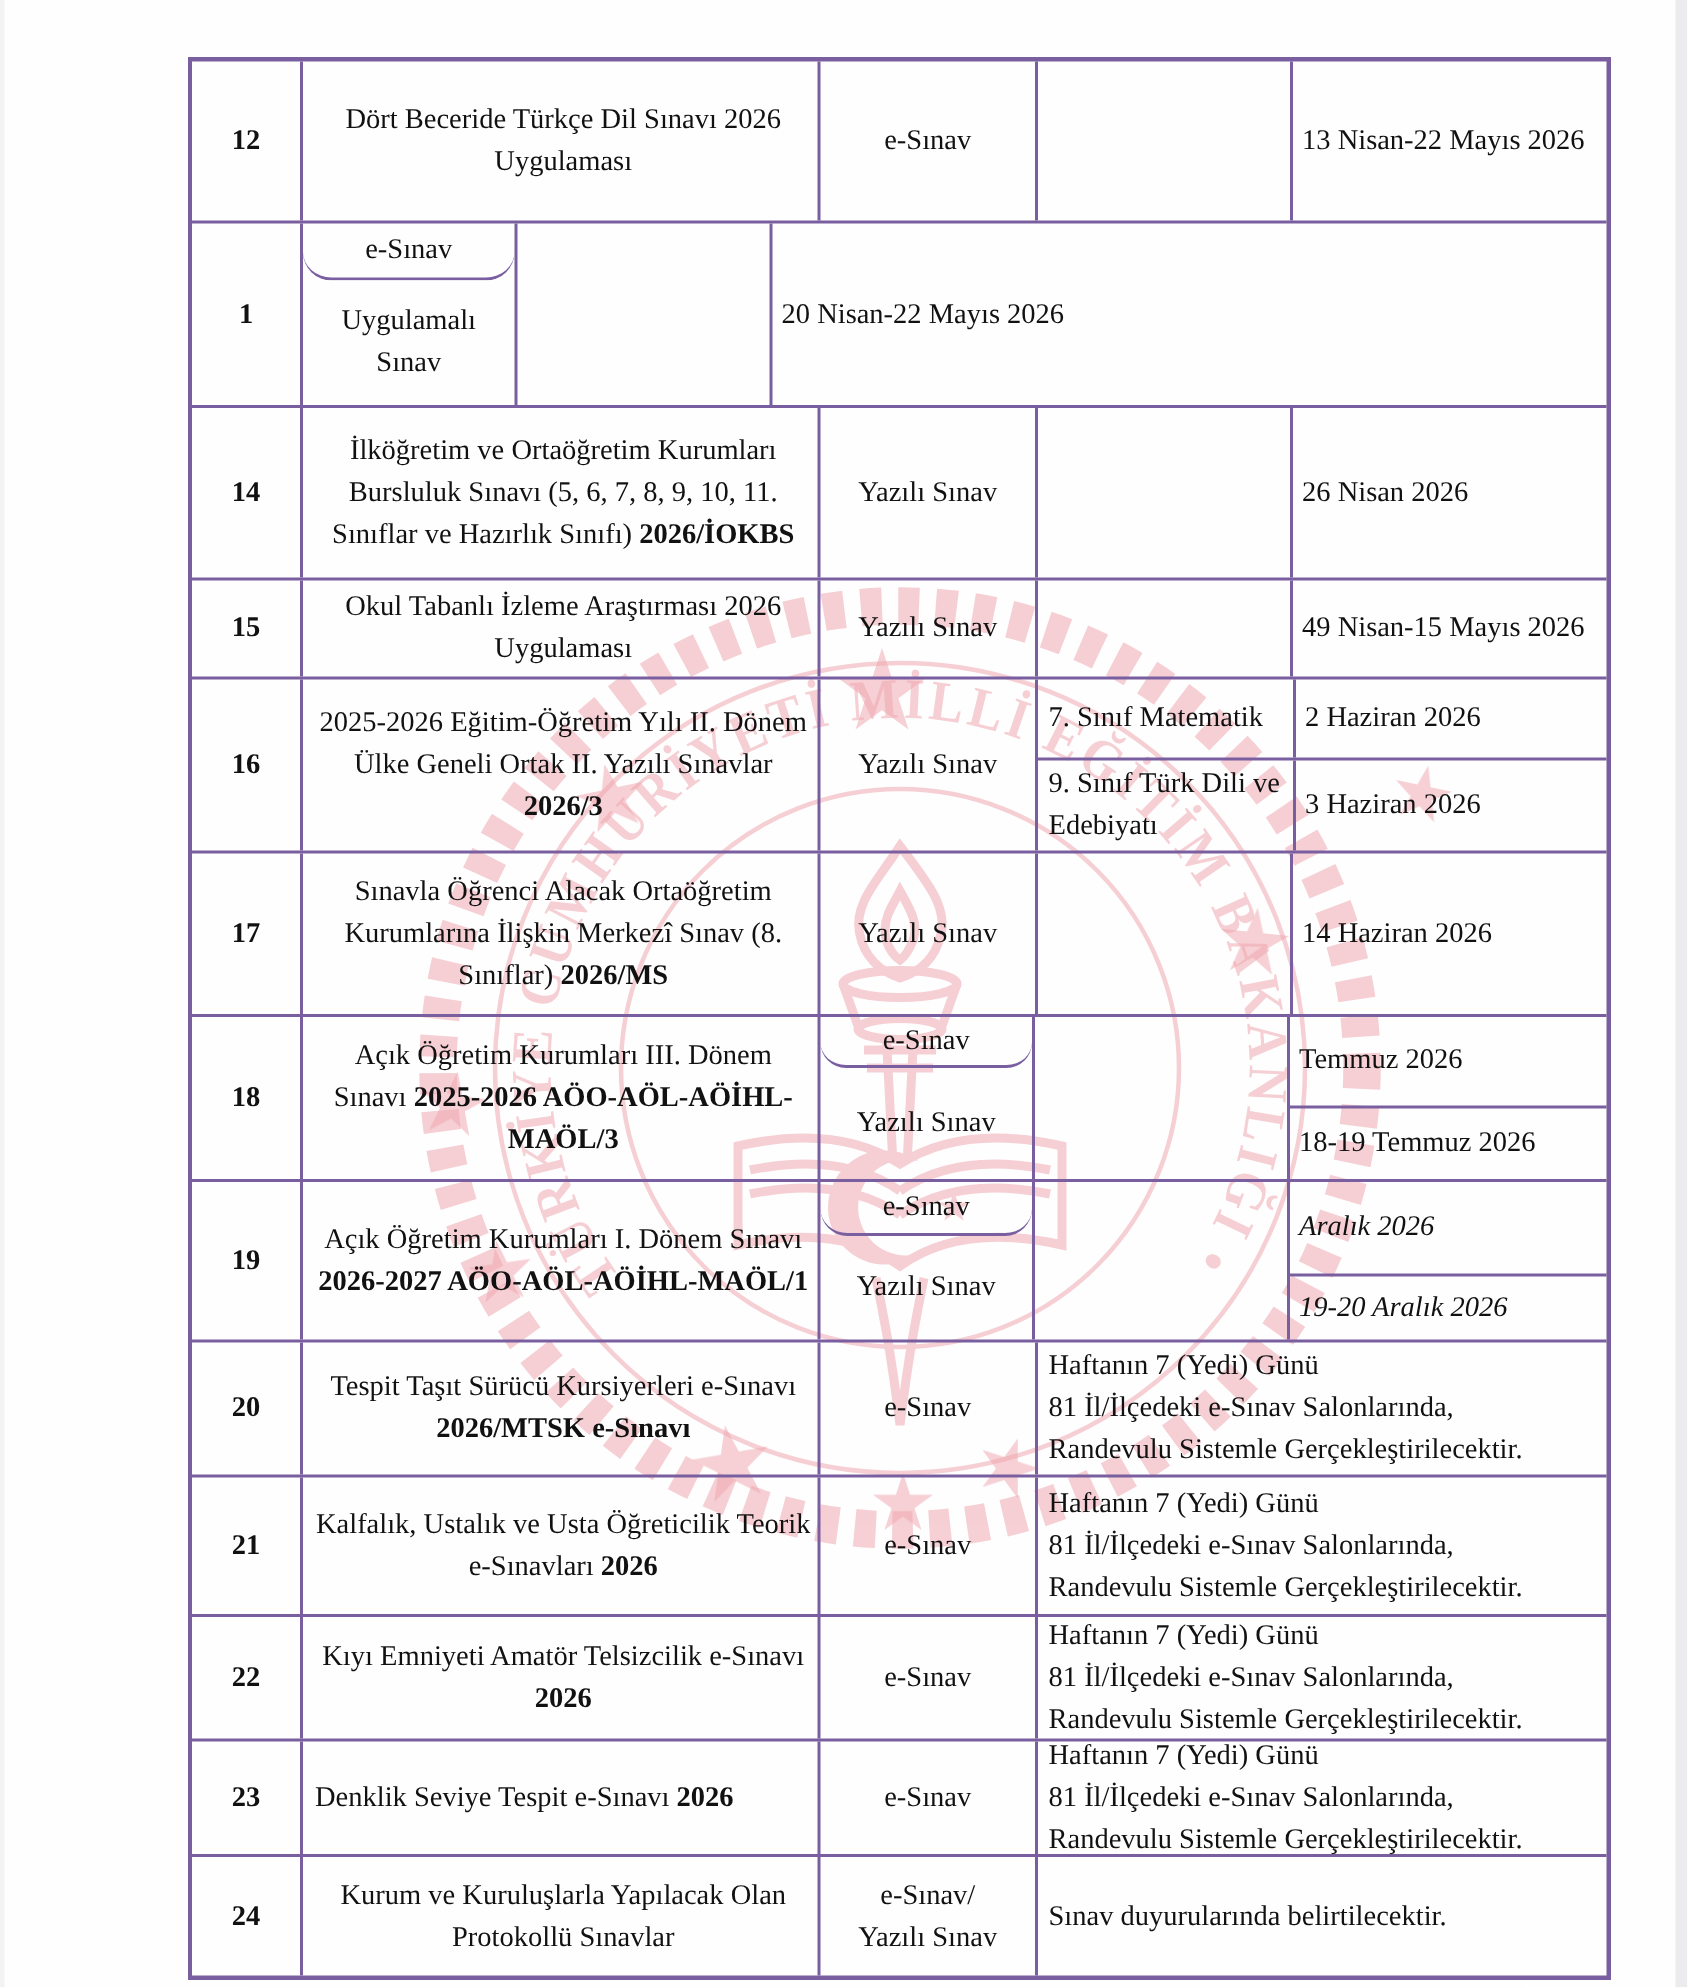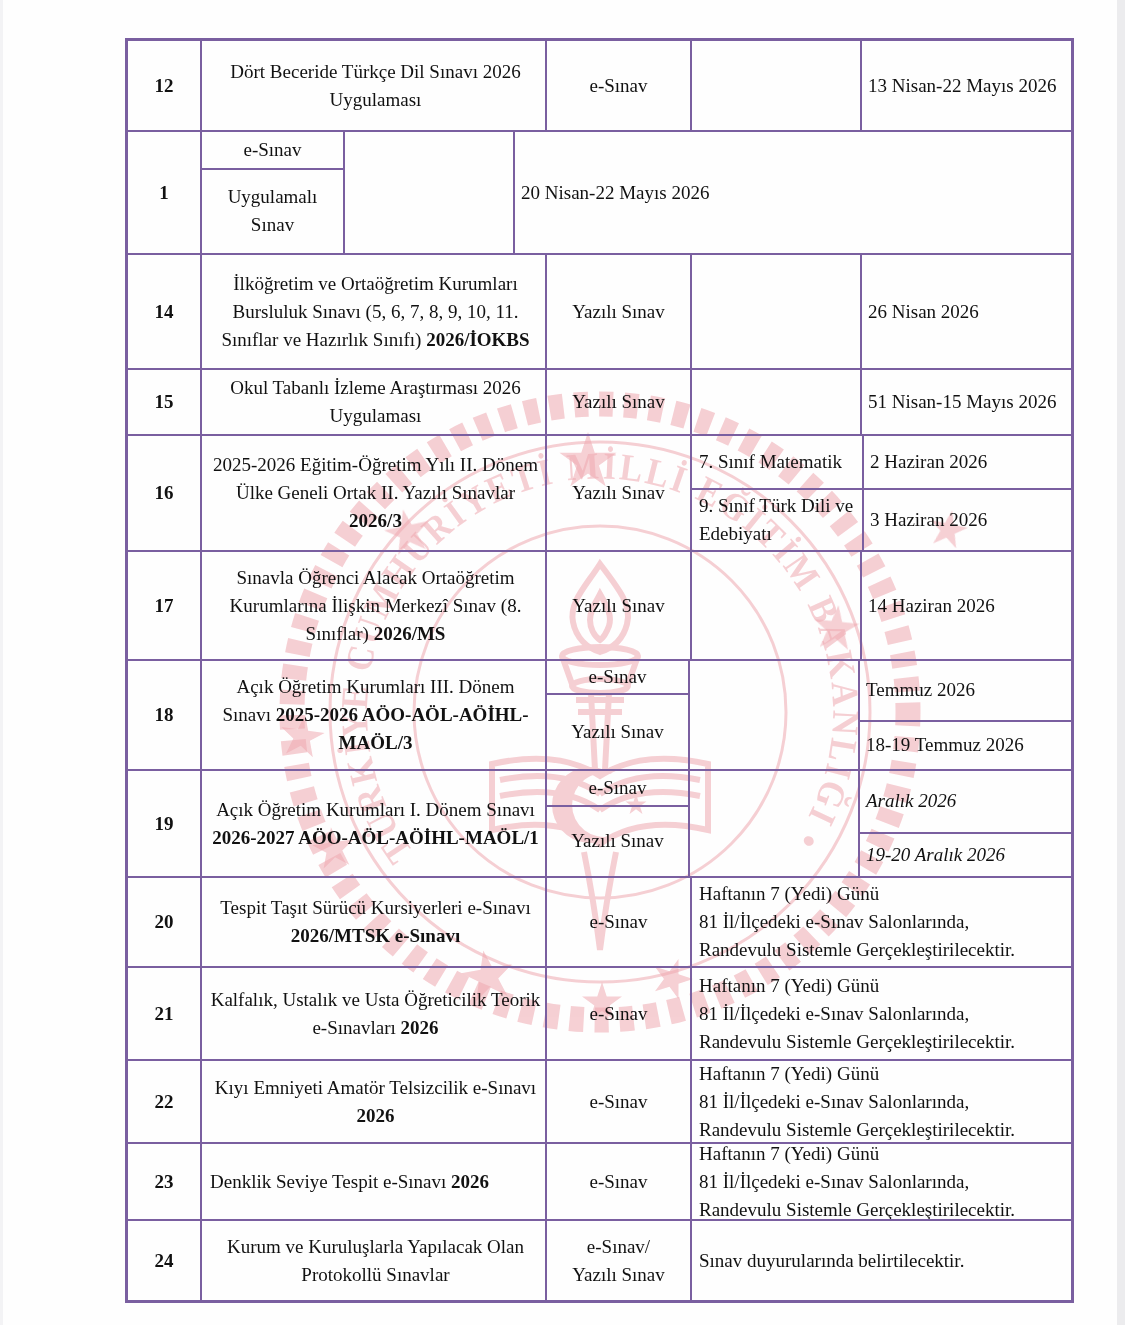--- a/index.html
+++ b/index.html
@@ -26,21 +26,21 @@
     background:transparent;
   }
   .row{display:flex;flex-direction:row;box-sizing:border-box;}
   .row + .row{border-top:2px solid var(--border);}
   .cell,.colwrap{box-sizing:border-box;}
   .cell{display:flex;align-items:center;font-size:19px;line-height:28px;}
   .bl{border-left:2px solid var(--border);}
   .num{flex:0 0 72px;justify-content:center;font-weight:bold;}
   .name{flex:0 0 345px;padding:4px 4px 4px 8px;text-align:center;}
   .typebox{flex:0 0 143px;}
-  .type{width:100%;height:100%;justify-content:center;text-align:center;padding:2px 4px;}
+  .type{width:100%;height:100%;justify-content:center;text-align:center;padding:2px 4px;border-radius:31px;}
   .subject{flex:0 0 170px;padding:2px 4px 2px 7px;text-align:left;}
   .date{flex:1 1 auto;padding:2px 2px 2px 6px;text-align:left;}
   .merged{flex:1 1 auto;padding:2px 4px 2px 7px;text-align:left;}
   .colwrap{display:flex;flex-direction:column;}
   .sub-top{box-sizing:border-box;border-bottom:2px solid var(--border);}
   .sub-bot{flex:1 1 auto;}
   .subrow{display:flex;flex-direction:row;box-sizing:border-box;}
   .pre{white-space:pre-line;}
   .b{font-weight:bold;}
   .cellspan{display:inline;}
@@ -87,21 +87,21 @@
       <path transform="translate(334,849) scale(22) rotate(-8)" d="M0,-1 L0.2246,-0.309 L0.9511,-0.309 L0.3633,0.118 L0.5878,0.809 L0,0.382 L-0.5878,0.809 L-0.3633,0.118 L-0.9511,-0.309 L-0.2246,-0.309 Z"></path>
       <path transform="translate(836,629) scale(24) rotate(6)" d="M0,-1 L0.2246,-0.309 L0.9511,-0.309 L0.3633,0.118 L0.5878,0.809 L0,0.382 L-0.5878,0.809 L-0.3633,0.118 L-0.9511,-0.309 L-0.2246,-0.309 Z"></path>
       <path transform="translate(488,977) scale(27) rotate(-10)" d="M0,-1 L0.2246,-0.309 L0.9511,-0.309 L0.3633,0.118 L0.5878,0.809 L0,0.382 L-0.5878,0.809 L-0.3633,0.118 L-0.9511,-0.309 L-0.2246,-0.309 Z"></path>
       <path transform="translate(602,1003) scale(21)" d="M0,-1 L0.2246,-0.309 L0.9511,-0.309 L0.3633,0.118 L0.5878,0.809 L0,0.382 L-0.5878,0.809 L-0.3633,0.118 L-0.9511,-0.309 L-0.2246,-0.309 Z"></path>
       <path transform="translate(672,979) scale(21) rotate(18)" d="M0,-1 L0.2246,-0.309 L0.9511,-0.309 L0.3633,0.118 L0.5878,0.809 L0,0.382 L-0.5878,0.809 L-0.3633,0.118 L-0.9511,-0.309 L-0.2246,-0.309 Z"></path>
       <path transform="translate(948,530) scale(20) rotate(12)" d="M0,-1 L0.2246,-0.309 L0.9511,-0.309 L0.3633,0.118 L0.5878,0.809 L0,0.382 L-0.5878,0.809 L-0.3633,0.118 L-0.9511,-0.309 L-0.2246,-0.309 Z"></path>
     </g>
   </svg>
 
   <div class="exam-table" id="table-root">
-      <div class="row" style="height: 89px;">
+      <div class="row" style="height: 106px;">
         <div class="cell num">12</div>
         <div class="cell name bl">
           <span class="cellspan"><span class="cellspan">Dört Beceride Türkçe Dil Sınavı 2026 Uygulaması</span></span>
         </div>
         <div class="typebox bl">
           <div class="cell type" style="height: 100%;">
             <span class="pre">e-Sınav</span>
           </div>
         </div>
         <div class="cell subject bl">
@@ -152,21 +152,21 @@
         </div>
         <div class="typebox bl">
           <div class="cell type" style="height: 100%;">
             <span class="pre">Yazılı Sınav</span>
           </div>
         </div>
         <div class="cell subject bl">
           <span class="cellspan"></span>
         </div>
         <div class="cell date bl">
-          <span class="cellspan">51 Nisan-15 Mayıs 2026</span>
+          <span class="cellspan">49 Nisan-15 Mayıs 2026</span>
         </div>
       </div>
       <div class="row" style="height: 116px;">
         <div class="cell num">16</div>
         <div class="cell name bl">
           <span class="cellspan"><span class="cellspan">2025-2026 Eğitim-Öğretim Yılı II. Dönem Ülke Geneli Ortak II. Yazılı Sınavlar </span><span class="cellspan b">2026/3</span></span>
         </div>
         <div class="typebox bl">
           <div class="cell type" style="height: 100%;">
             <span class="pre">Yazılı Sınav</span>

